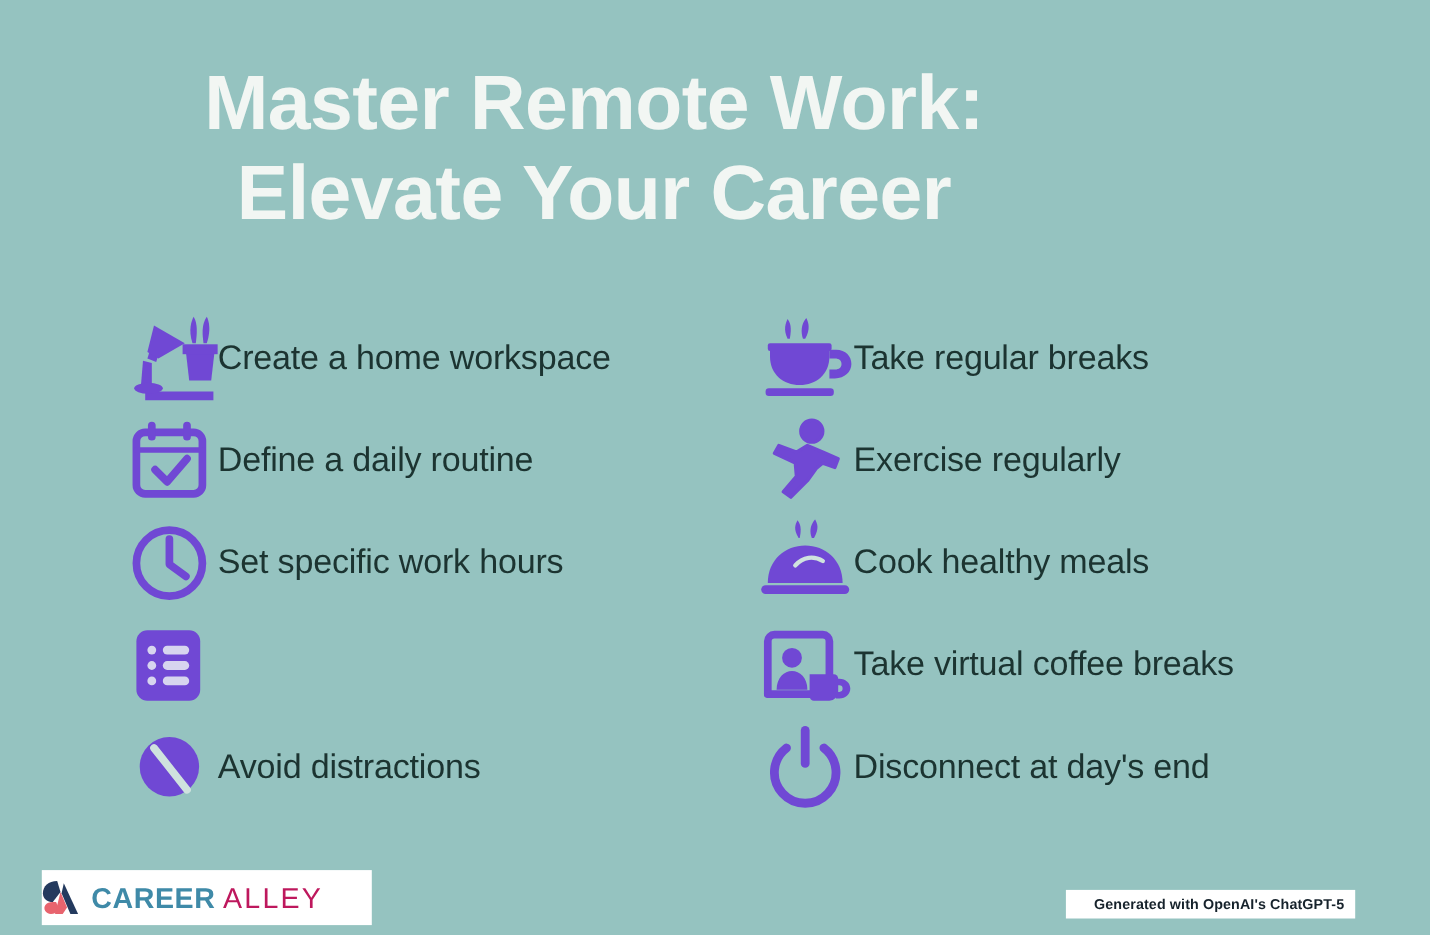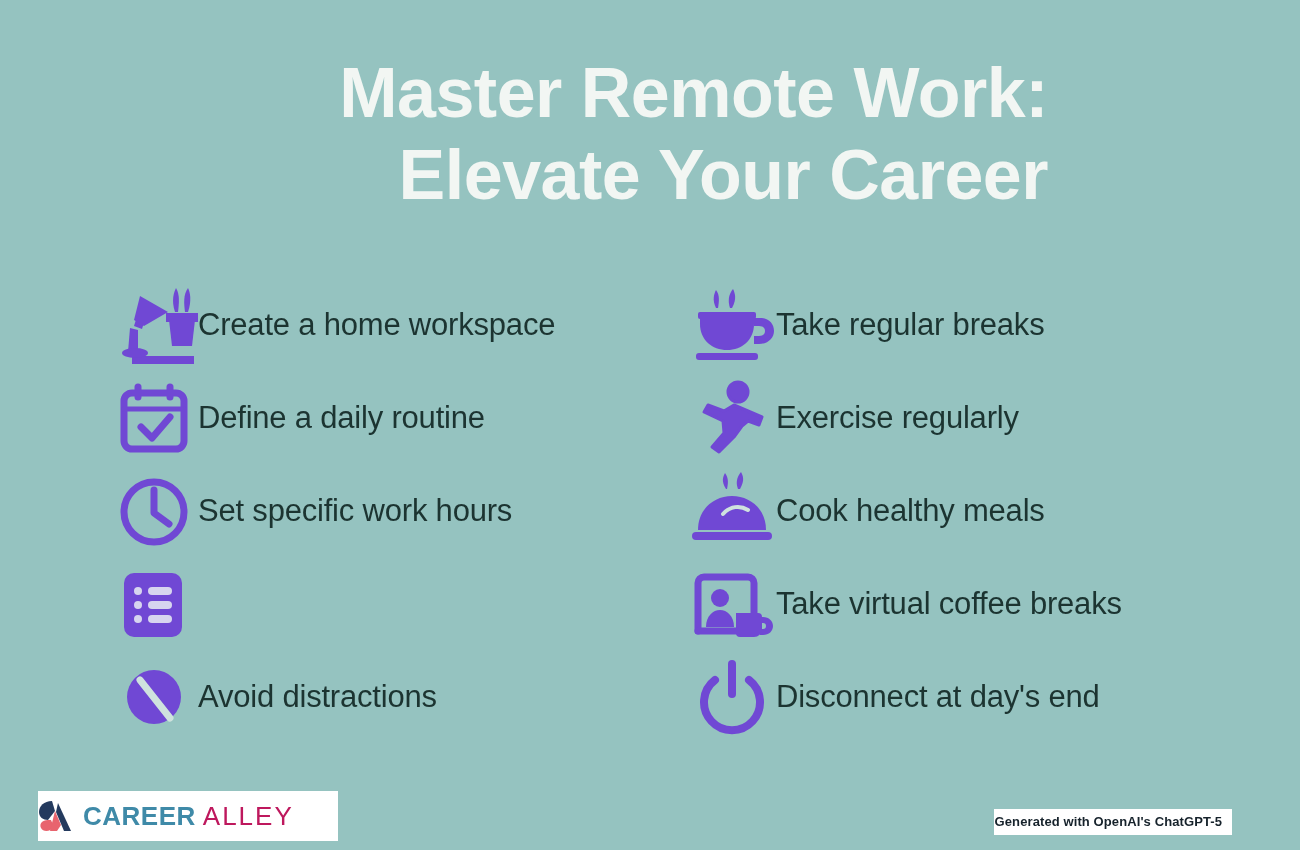--- a/index.html
+++ b/index.html
@@ -18,23 +18,23 @@
     position: relative;
     width: 1300px;
     height: 850px;
     background: #95c3c0;
   }
 
   
   .title-block {
     position: absolute;
     top: 52px;
-    left: 0;
+    left: 16px;
     width: 1048px;
-    text-align: right;
+    text-align: center;
   }
   .title-line {
     color: #f2f6f3;
     font-family: "Liberation Sans", sans-serif;
     font-weight: bold;
     font-size: 70px;
     line-height: 82px;
     letter-spacing: -0.5px;
     white-space: nowrap;
   }
@@ -110,21 +110,21 @@
 
   .gen-badge {
     position: absolute;
     right: 68px;
     top: 809px;
     background: #ffffff;
     color: #16222b;
     font-family: "Liberation Sans", sans-serif;
     font-size: 13px;
     font-weight: bold;
-    padding: 5px 10px 6px 1px;
+    padding: 5px 10px 6px 26px;
     white-space: nowrap;
     letter-spacing: 0.1px;
   }
 </style>
 </head>
 <body>
 
 <div id="infographic">
 
   <div class="title-block">

